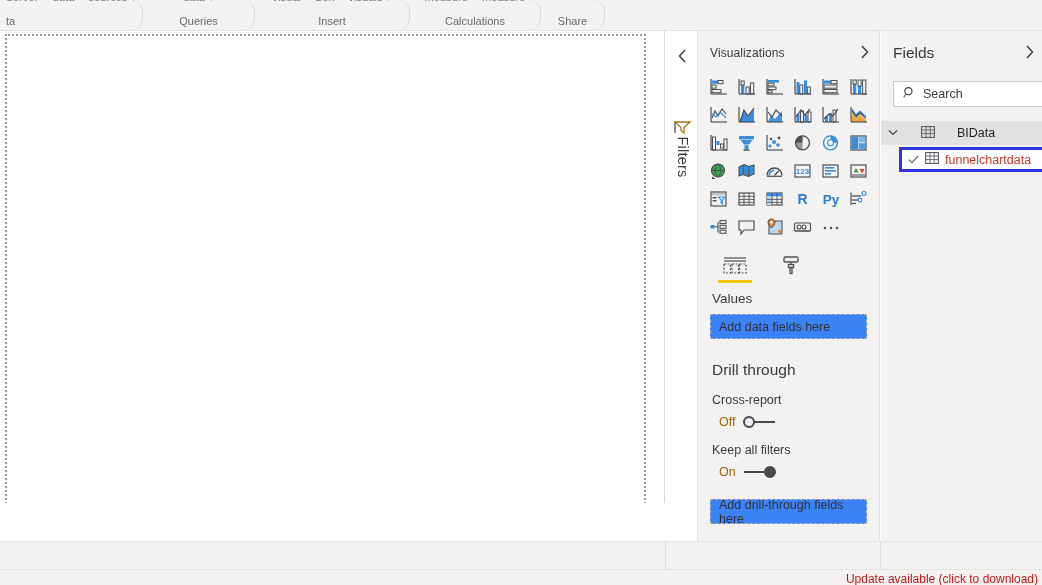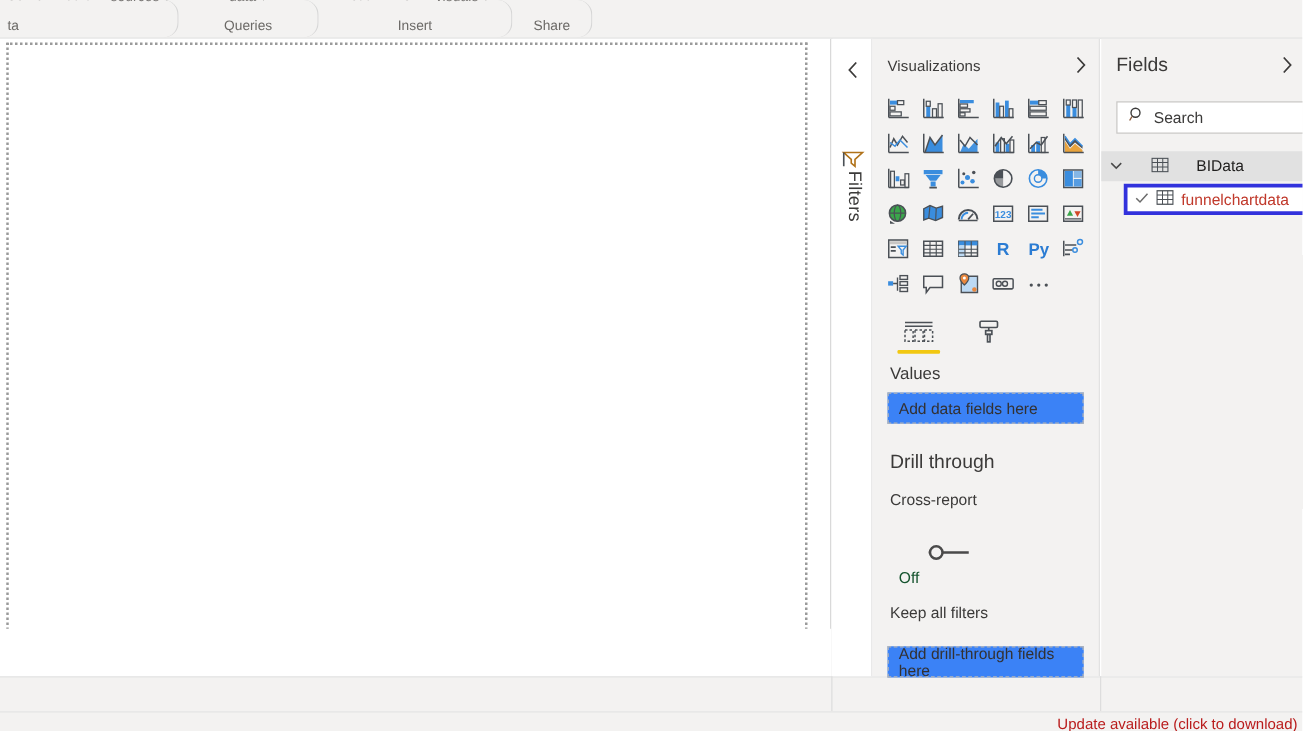--- a/index.html
+++ b/index.html
@@ -107,21 +107,21 @@
   .sec-label { font-size: 13.5px; color: #3b3a39; padding: 8px 0 4px 14px; }
   .well {
     margin: 4px 12px 0 12px; height: 25px;
     background: #3b82f6; border: 1px dashed #b6b6b6;
     display: flex; align-items: center; padding-left: 8px;
     font-size: 12.5px; color: #333132; cursor: pointer;
   }
   .drill-title { font-size: 15.5px; color: #3b3a39; padding: 22px 0 0 14px; }
   .sub-label { font-size: 12.5px; color: #3b3a39; padding: 14px 0 0 14px; }
   .toggle-row { display: flex; align-items: center; gap: 8px; padding: 8px 0 0 21px; }
-  .toggle-text { font-size: 12.5px; color: #14532d; margin-top: 40px; }
+  .toggle-text { font-size: 12.5px; color: #a16207; }
   .tg { width: 32px; height: 12px; position: relative; cursor: pointer; }
   .tg .track { position: absolute; top: 5px; left: 0; width: 32px; height: 2px; background: #4a4a4a; }
   .tg .knob {
     position: absolute; top: 0; width: 12px; height: 12px; border-radius: 50%;
     border: 2px solid #4a4a4a; background: #f3f2f1; box-sizing: border-box;
   }
   .tg.off .knob { left: 0; }
   .tg.on .knob { left: 20px; background: #4a4a4a; }
 
   
@@ -184,20 +184,27 @@
         </div>
         <div class="rg-label">Queries</div>
       </div>
       <div class="rgroup" style="width:155px">
         <div class="rg-top">
           <span>visual</span>
           <span>Box</span>
           <span>visuals ▾</span>
         </div>
         <div class="rg-label">Insert</div>
+      </div>
+      <div class="rgroup" style="width:131px">
+        <div class="rg-top">
+          <span>measure</span>
+          <span>measure</span>
+        </div>
+        <div class="rg-label">Calculations</div>
       </div>
       <div class="rgroup" style="width:64px">
         <div class="rg-top"></div>
         <div class="rg-label">Share</div>
       </div>
       <div class="rgroup" style="flex:1;border-right:none"></div>
     </div>
   </div>
 
   <div class="canvas-wrap">
@@ -575,20 +582,27 @@
     <div class="sub-label">Cross-report</div>
     <div class="toggle-row">
       <span class="toggle-text">Off</span>
       <span class="tg off">
         <span class="track"></span>
         <span class="knob"></span>
       </span>
     </div>
 
     <div class="sub-label">Keep all filters</div>
+    <div class="toggle-row">
+      <span class="toggle-text">On</span>
+      <span class="tg on">
+        <span class="track"></span>
+        <span class="knob"></span>
+      </span>
+    </div>
 
     <div class="well" style="margin-top:20px">Add drill-through fields here</div>
   </div>
 
   <div class="fields-pane">
     <div class="fields-head">
       <span class="fields-title">Fields</span>
       <span class="fields-expand">
         <svg width="9" height="14" viewBox="0 0 9 14" aria-hidden="true">
           <polyline points="2,1 7.5,7 2,13" fill="none" stroke="#3b3a39" stroke-width="1.4"></polyline>

